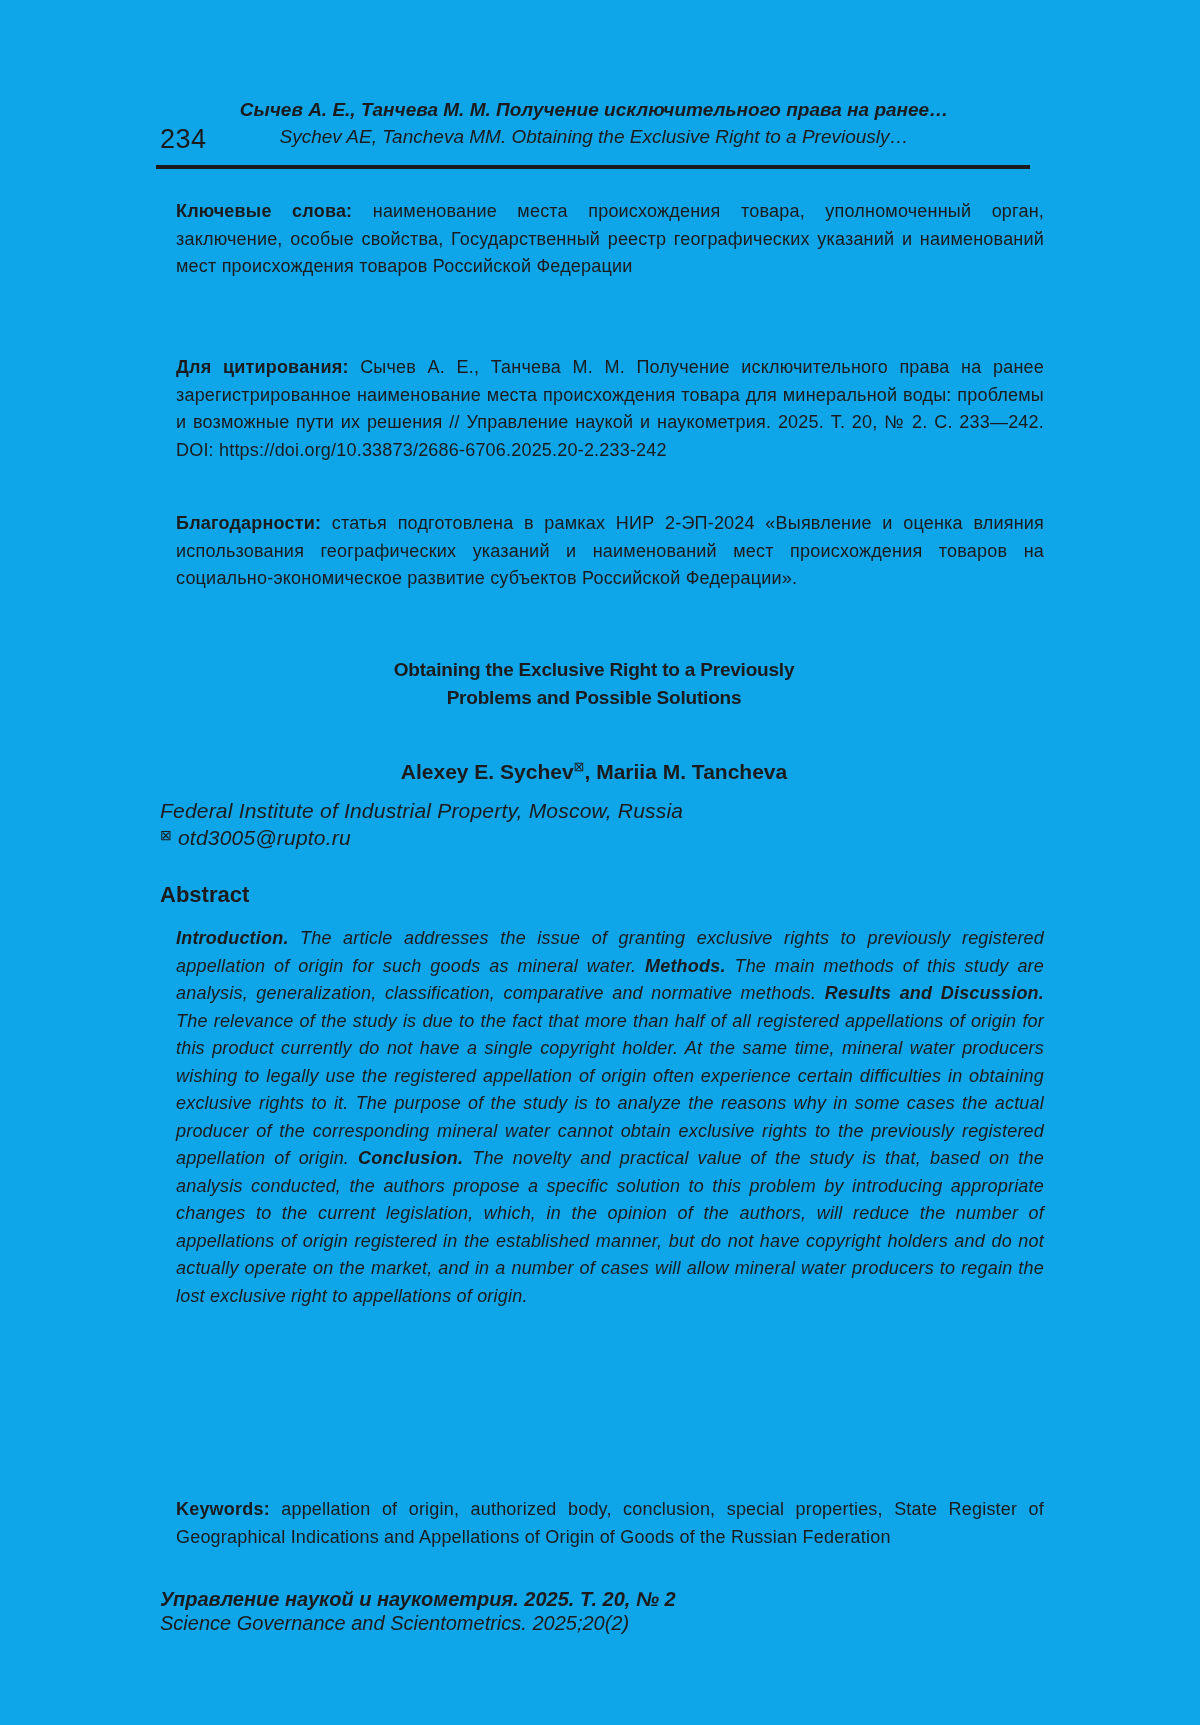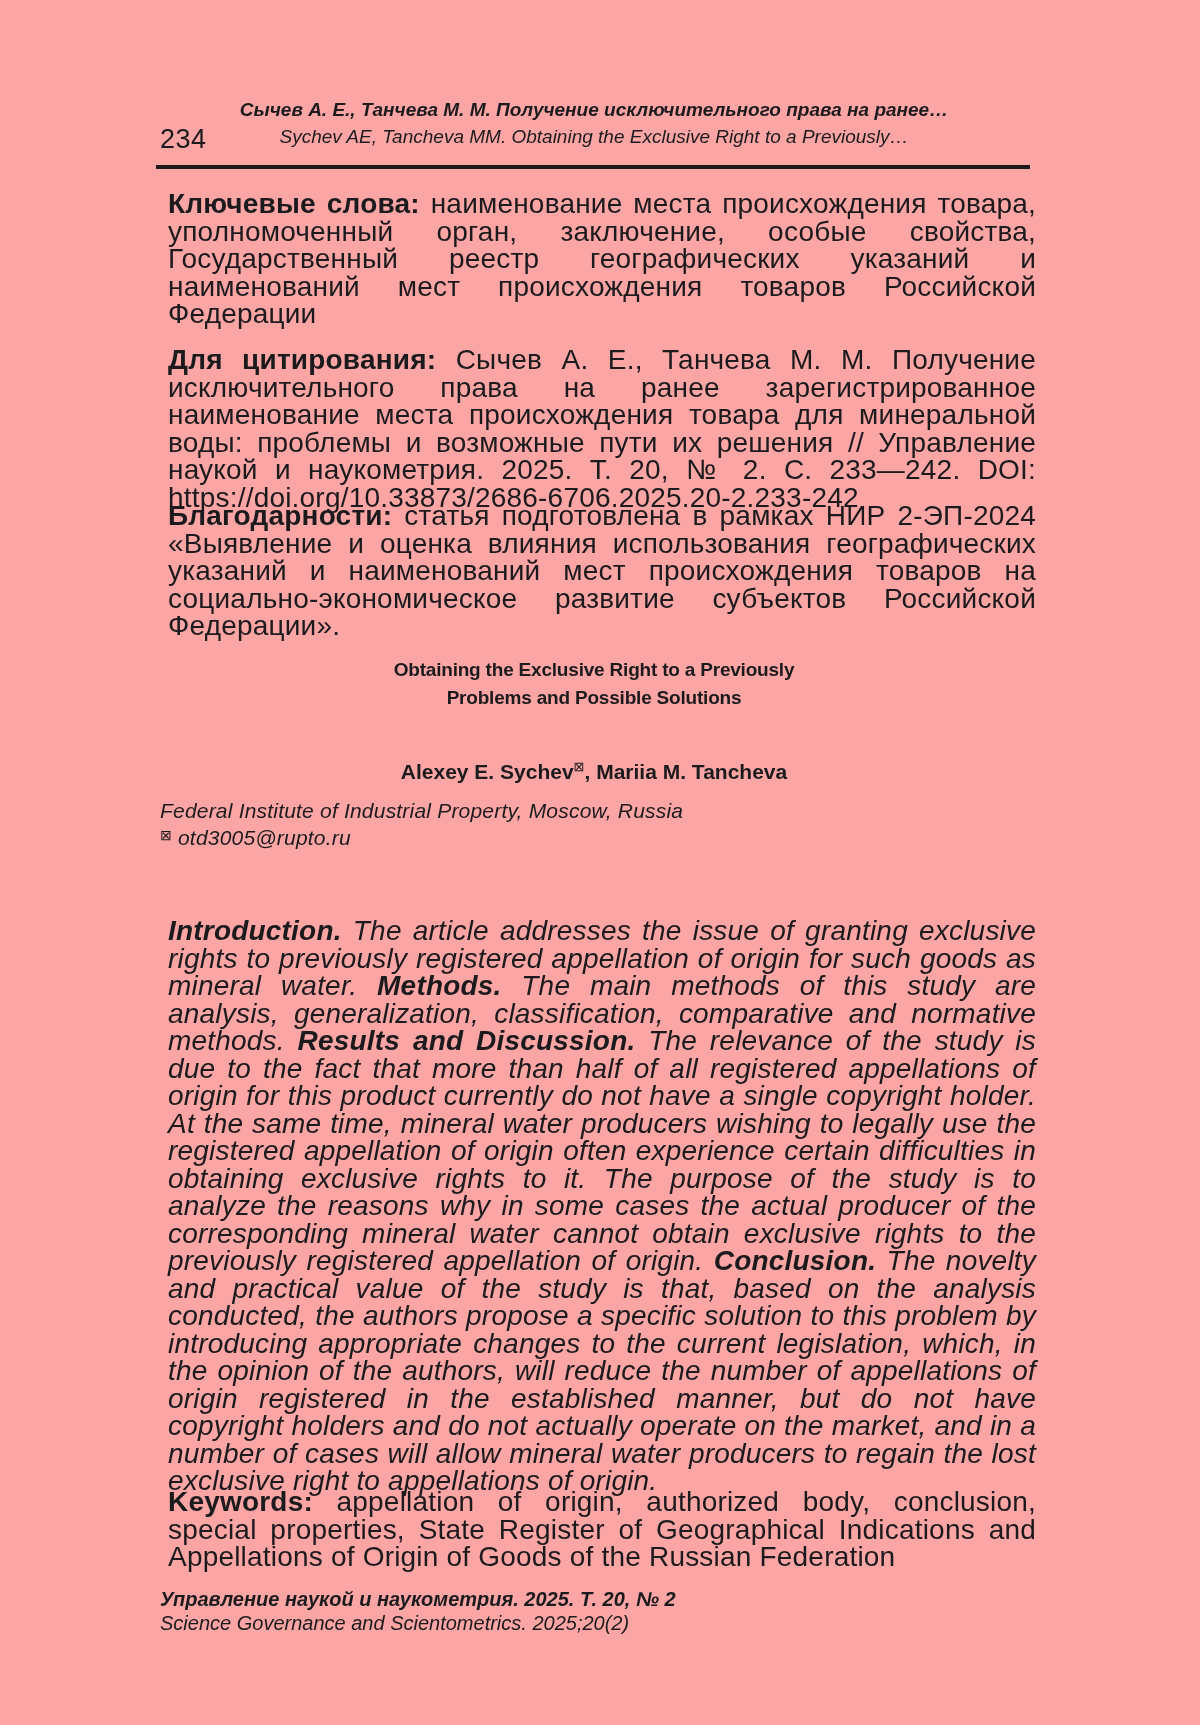--- a/index.html
+++ b/index.html
@@ -1,42 +1,42 @@
 <!DOCTYPE html>
 <html lang="ru"><head>
 <meta charset="utf-8">
 <style>
   html, body { margin: 0; padding: 0; background: #ffffff; }
   .page {
     position: relative;
     width: 1200px;
     height: 1725px;
     margin: 0 auto;
-    background: #fca5a5;
+    background: #0ea5e9;
     color: #1b1b1d;
     font-family: "Liberation Sans", sans-serif;
     overflow: hidden;
   }
   .abs { position: absolute; }
   .col { left: 160px; width: 868px; }
 
   
   .running-header { top: 96px; text-align: center; line-height: 27px; font-size: 19px; }
   .rh-ru { font-weight: bold; font-style: italic; }
   .rh-en { font-style: italic; }
   .page-number { top: 124px; left: 160px; font-size: 27px; letter-spacing: 0.5px; }
   .header-rule { top: 165px; left: 156px; width: 874px; height: 4px; background: #1b1b1d; }
 
   
   .para {
-    font-size: 28px;
+    font-size: 18px;
     line-height: 27.5px;
     text-align: justify;
     letter-spacing: 0.2px;
-    margin: 8px;
+    margin: 16px;
   }
   .para b { font-weight: bold; }
   .p-keywords-ru { top: 182px; }
   .p-citation { top: 338px; }
   .p-acknowledgements { top: 494px; }
 
   
   .article-title { top: 656px; text-align: center; font-weight: bold; font-size: 19px; line-height: 27.5px; letter-spacing: -0.2px; }
 
   .authors-line { top: 759px; text-align: center; font-weight: bold; font-size: 21px; }
@@ -78,20 +78,21 @@
   <div class="abs col article-title">
     <div>Obtaining the Exclusive Right to a Previously</div>
     <div>Problems and Possible Solutions</div>
   </div>
 
   <div class="abs col authors-line"><span>Alexey E. Sychev</span><sup class="env-sup">⊠</sup><span>, Mariia M. Tancheva</span></div>
 
   <div class="abs col affiliation">Federal Institute of Industrial Property, Moscow, Russia</div>
   <div class="abs col email-line"><span class="env-mail">⊠</span> <span>otd3005@rupto.ru</span></div>
 
+  <div class="abs col abstract-label">Abstract</div>
 
   <p class="abs col para abstract-body"><b>Introduction.</b><span> The article addresses the issue of granting exclusive rights to previously registered appellation of origin for such goods as mineral water. </span><b>Methods.</b><span> The main methods of this study are analysis, generalization, classification, comparative and normative methods. </span><b>Results and Discussion.</b><span> The relevance of the study is due to the fact that more than half of all registered appellations of origin for this product currently do not have a single copyright holder. At the same time, mineral water producers wishing to legally use the registered appellation of origin often experience certain difficulties in obtaining exclusive rights to it. The purpose of the study is to analyze the reasons why in some cases the actual producer of the corresponding mineral water cannot obtain exclusive rights to the previously registered appellation of origin. </span><b>Conclusion.</b><span> The novelty and practical value of the study is that, based on the analysis conducted, the authors propose a specific solution to this problem by introducing appropriate changes to the current legislation, which, in the opinion of the authors, will reduce the number of appellations of origin registered in the established manner, but do not have copyright holders and do not actually operate on the market, and in a number of cases will allow mineral water producers to regain the lost exclusive right to appellations of origin.</span></p>
 
   <p class="abs col para p-keywords-en"><b>Keywords:</b><span> appellation of origin, authorized body, conclusion, special properties, State Register of Geographical Indications and Appellations of Origin of Goods of the Russian Federation</span></p>
 
   <div class="abs col journal-footer">
     <div class="jf-ru">Управление наукой и наукометрия. 2025. Т. 20, № 2</div>
     <div class="jf-en">Science Governance and Scientometrics. 2025;20(2)</div>
   </div>
 

